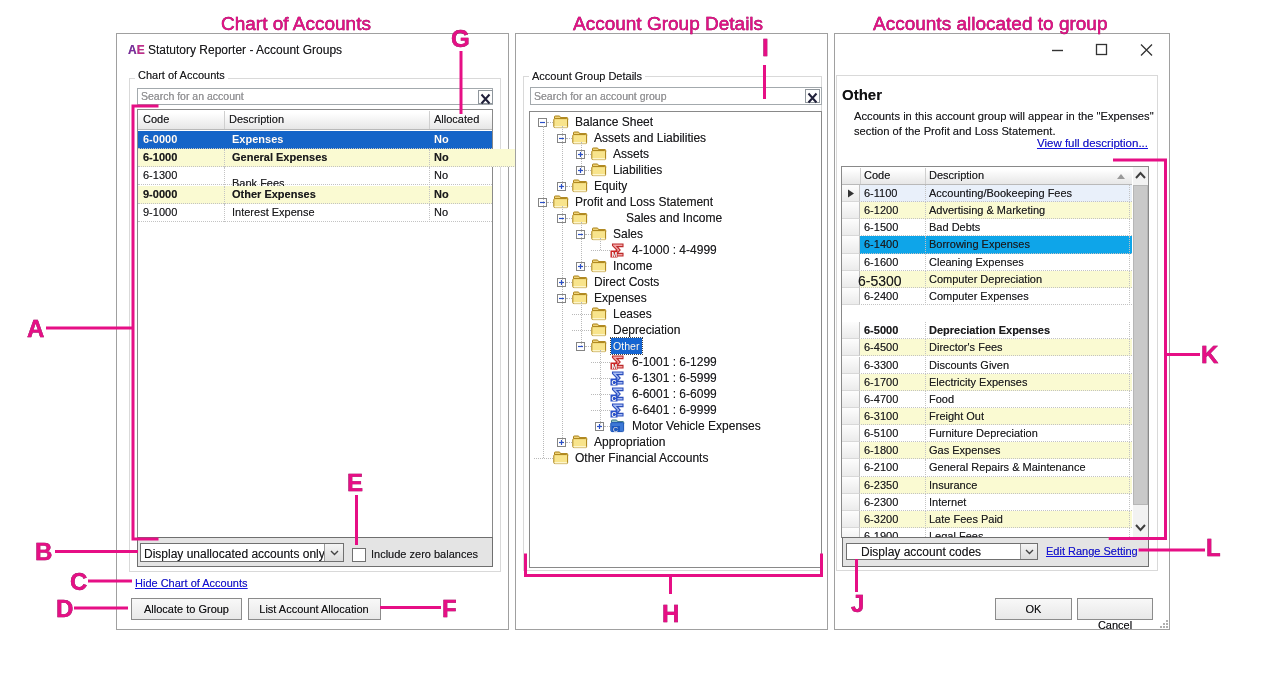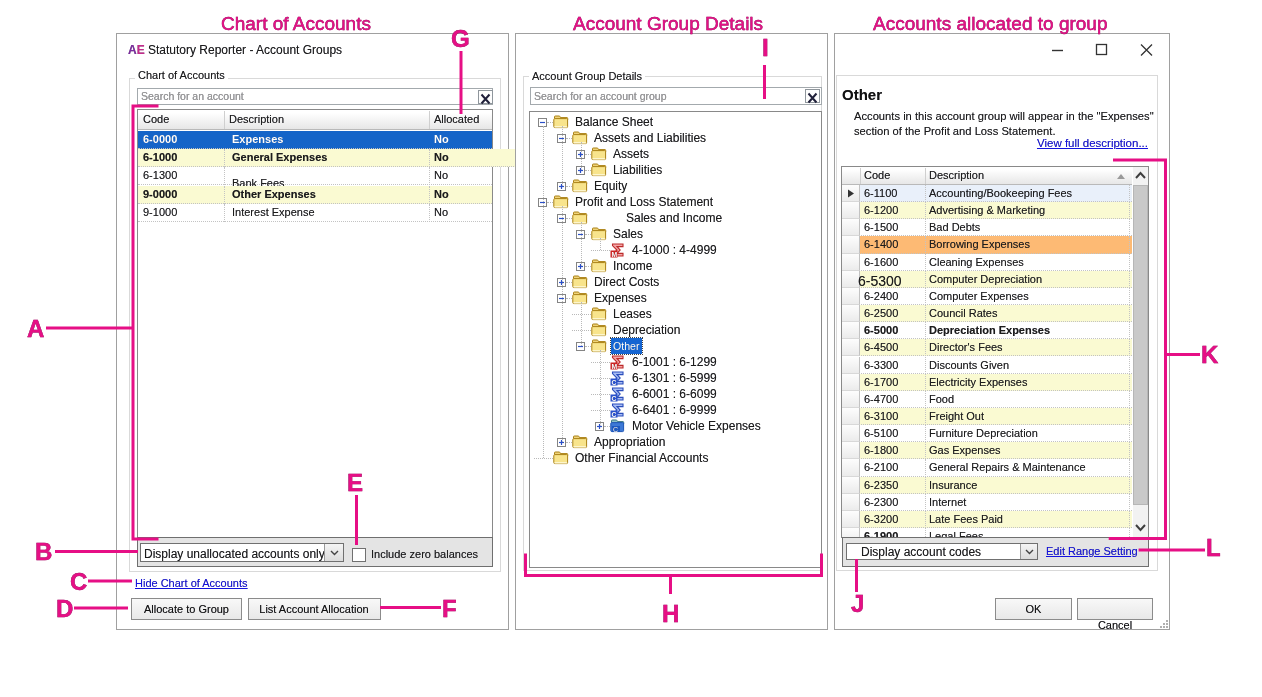--- a/index.html
+++ b/index.html
@@ -365,21 +365,21 @@
         <div class="a" style="left:83px;top:0;width:1px;height:17.15px;border-left:1px dotted #c3c3c3;"></div>
         <div class="a" style="left:287px;top:0;width:1px;height:17.15px;border-left:1px dotted #c3c3c3;"></div>
       </div>
       <div class="a" style="left:0;top:52.3px;width:290px;height:17.15px;background:#fff;border-bottom:1px dotted #c3c3c3;">
         <div class="a" style="left:0;top:0;width:18px;height:17.15px;background:linear-gradient(#fdfdfd,#ebebeb);border-right:1px solid #c2c2c2;border-bottom:1px solid #d8d8d8;"></div>
         <div class="a" style="left:22px;top:2px;font-size:11px;font-weight:normal;color:#1c1c1c;">6-1500</div>
         <div class="a" style="left:87px;top:2px;font-size:11px;font-weight:normal;color:#1c1c1c;white-space:nowrap;">Bad Debts</div>
         <div class="a" style="left:83px;top:0;width:1px;height:17.15px;border-left:1px dotted #c3c3c3;"></div>
         <div class="a" style="left:287px;top:0;width:1px;height:17.15px;border-left:1px dotted #c3c3c3;"></div>
       </div>
-      <div class="a" style="left:0;top:69.44999999999999px;width:290px;height:17.15px;background:#fdba74;border-bottom:1px dotted #c3c3c3;">
+      <div class="a" style="left:0;top:69.44999999999999px;width:290px;height:17.15px;background:#0ea5e9;border-bottom:1px dotted #c3c3c3;">
         <div class="a" style="left:0;top:0;width:18px;height:17.15px;background:linear-gradient(#fdfdfd,#ebebeb);border-right:1px solid #c2c2c2;border-bottom:1px solid #d8d8d8;"></div>
         <div class="a" style="left:22px;top:2px;font-size:11px;font-weight:normal;color:#1c1c1c;">6-1400</div>
         <div class="a" style="left:87px;top:2px;font-size:11px;font-weight:normal;color:#1c1c1c;white-space:nowrap;">Borrowing Expenses</div>
         <div class="a" style="left:83px;top:0;width:1px;height:17.15px;border-left:1px dotted #c3c3c3;"></div>
         <div class="a" style="left:287px;top:0;width:1px;height:17.15px;border-left:1px dotted #c3c3c3;"></div>
       </div>
       <div class="a" style="left:0;top:86.6px;width:290px;height:17.15px;background:#fff;border-bottom:1px dotted #c3c3c3;">
         <div class="a" style="left:0;top:0;width:18px;height:17.15px;background:linear-gradient(#fdfdfd,#ebebeb);border-right:1px solid #c2c2c2;border-bottom:1px solid #d8d8d8;"></div>
         <div class="a" style="left:22px;top:2px;font-size:11px;font-weight:normal;color:#1c1c1c;">6-1600</div>
         <div class="a" style="left:87px;top:2px;font-size:11px;font-weight:normal;color:#1c1c1c;white-space:nowrap;">Cleaning Expenses</div>
@@ -393,27 +393,20 @@
         <div class="a" style="left:83px;top:0;width:1px;height:17.15px;border-left:1px dotted #c3c3c3;"></div>
         <div class="a" style="left:287px;top:0;width:1px;height:17.15px;border-left:1px dotted #c3c3c3;"></div>
       </div>
       <div class="a" style="left:0;top:120.9px;width:290px;height:17.15px;background:#fff;border-bottom:1px dotted #c3c3c3;">
         <div class="a" style="left:0;top:0;width:18px;height:17.15px;background:linear-gradient(#fdfdfd,#ebebeb);border-right:1px solid #c2c2c2;border-bottom:1px solid #d8d8d8;"></div>
         <div class="a" style="left:22px;top:2px;font-size:11px;font-weight:normal;color:#1c1c1c;">6-2400</div>
         <div class="a" style="left:87px;top:2px;font-size:11px;font-weight:normal;color:#1c1c1c;white-space:nowrap;">Computer Expenses</div>
         <div class="a" style="left:83px;top:0;width:1px;height:17.15px;border-left:1px dotted #c3c3c3;"></div>
         <div class="a" style="left:287px;top:0;width:1px;height:17.15px;border-left:1px dotted #c3c3c3;"></div>
       </div>
-      <div class="a" style="left:0;top:138.05px;width:290px;height:17.15px;background:#fafad2;border-bottom:1px dotted #c3c3c3;">
-        <div class="a" style="left:0;top:0;width:18px;height:17.15px;background:linear-gradient(#fdfdfd,#ebebeb);border-right:1px solid #c2c2c2;border-bottom:1px solid #d8d8d8;"></div>
-        <div class="a" style="left:22px;top:2px;font-size:11px;font-weight:normal;color:#1c1c1c;">6-2500</div>
-        <div class="a" style="left:87px;top:2px;font-size:11px;font-weight:normal;color:#1c1c1c;white-space:nowrap;">Council Rates</div>
-        <div class="a" style="left:83px;top:0;width:1px;height:17.15px;border-left:1px dotted #c3c3c3;"></div>
-        <div class="a" style="left:287px;top:0;width:1px;height:17.15px;border-left:1px dotted #c3c3c3;"></div>
-      </div>
       <div class="a" style="left:0;top:155.20000000000002px;width:290px;height:17.15px;background:#fff;border-bottom:1px dotted #c3c3c3;">
         <div class="a" style="left:0;top:0;width:18px;height:17.15px;background:linear-gradient(#fdfdfd,#ebebeb);border-right:1px solid #c2c2c2;border-bottom:1px solid #d8d8d8;"></div>
         <div class="a" style="left:22px;top:2px;font-size:11px;font-weight:bold;color:#1c1c1c;">6-5000</div>
         <div class="a" style="left:87px;top:2px;font-size:11px;font-weight:bold;color:#1c1c1c;white-space:nowrap;">Depreciation Expenses</div>
         <div class="a" style="left:83px;top:0;width:1px;height:17.15px;border-left:1px dotted #c3c3c3;"></div>
         <div class="a" style="left:287px;top:0;width:1px;height:17.15px;border-left:1px dotted #c3c3c3;"></div>
       </div>
       <div class="a" style="left:0;top:172.35000000000002px;width:290px;height:17.15px;background:#fafad2;border-bottom:1px dotted #c3c3c3;">
         <div class="a" style="left:0;top:0;width:18px;height:17.15px;background:linear-gradient(#fdfdfd,#ebebeb);border-right:1px solid #c2c2c2;border-bottom:1px solid #d8d8d8;"></div>
         <div class="a" style="left:22px;top:2px;font-size:11px;font-weight:normal;color:#1c1c1c;">6-4500</div>
@@ -486,21 +479,21 @@
       </div>
       <div class="a" style="left:0;top:343.8499999999999px;width:290px;height:17.15px;background:#fafad2;border-bottom:1px dotted #c3c3c3;">
         <div class="a" style="left:0;top:0;width:18px;height:17.15px;background:linear-gradient(#fdfdfd,#ebebeb);border-right:1px solid #c2c2c2;border-bottom:1px solid #d8d8d8;"></div>
         <div class="a" style="left:22px;top:2px;font-size:11px;font-weight:normal;color:#1c1c1c;">6-3200</div>
         <div class="a" style="left:87px;top:2px;font-size:11px;font-weight:normal;color:#1c1c1c;white-space:nowrap;">Late Fees Paid</div>
         <div class="a" style="left:83px;top:0;width:1px;height:17.15px;border-left:1px dotted #c3c3c3;"></div>
         <div class="a" style="left:287px;top:0;width:1px;height:17.15px;border-left:1px dotted #c3c3c3;"></div>
       </div>
       <div class="a" style="left:0;top:360.9999999999999px;width:290px;height:17.15px;background:#fff;border-bottom:1px dotted #c3c3c3;">
         <div class="a" style="left:0;top:0;width:18px;height:17.15px;background:linear-gradient(#fdfdfd,#ebebeb);border-right:1px solid #c2c2c2;border-bottom:1px solid #d8d8d8;"></div>
-        <div class="a" style="left:22px;top:2px;font-size:11px;font-weight:bold;color:#1c1c1c;">6-1900</div>
+        <div class="a" style="left:22px;top:2px;font-size:11px;font-weight:normal;color:#1c1c1c;">6-1900</div>
         <div class="a" style="left:87px;top:2px;font-size:11px;font-weight:normal;color:#1c1c1c;white-space:nowrap;">Legal Fees</div>
         <div class="a" style="left:83px;top:0;width:1px;height:17.15px;border-left:1px dotted #c3c3c3;"></div>
         <div class="a" style="left:287px;top:0;width:1px;height:17.15px;border-left:1px dotted #c3c3c3;"></div>
       </div>
       <div class="a" style="left:291px;top:0;width:15px;height:370px;background:#f2f2f2;"></div>
       <svg class="a" style="left:291px;top:2px;" width="15" height="14">
         <path d="M3 9 L7.5 4 L12 9" fill="none" stroke="#3f3f3f" stroke-width="2"></path>
       </svg>
       <div class="a" style="left:291px;top:18px;width:15px;height:320px;background:#c9c9c9;border:1px solid #b6b6b6;"></div>
       <svg class="a" style="left:291px;top:353px;" width="15" height="14">

